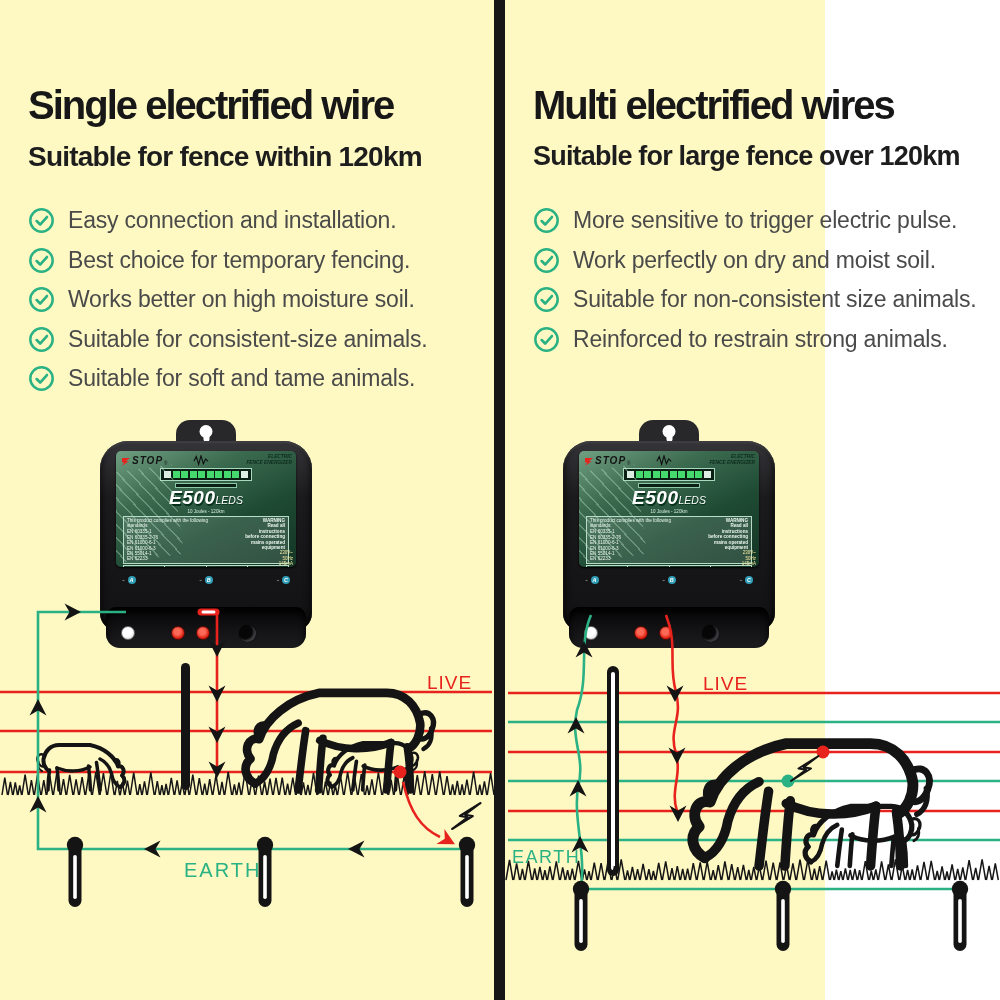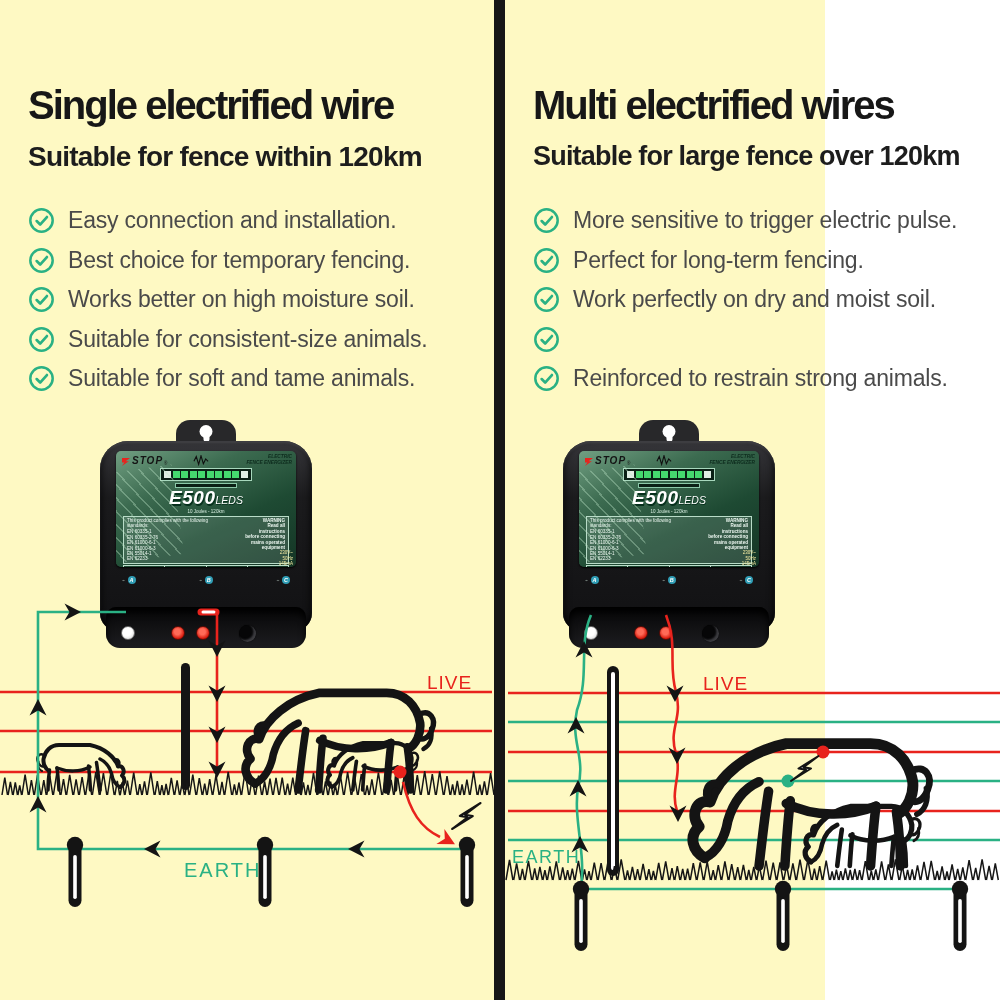--- a/index.html
+++ b/index.html
@@ -187,38 +187,30 @@
           </span>
         <span class="item-text">More sensitive to trigger electric pulse.</span>
         </li>
       <li class="item">
         <span class="check">
             <svg viewBox="0 0 28 28">
               <circle cx="14" cy="14" r="11.6" fill="none" stroke="var(--green)" stroke-width="2.6"></circle>
               <path d="M9 14.6 L12.6 18.2 L19.6 10.4" fill="none" stroke="var(--green)" stroke-width="2.8" stroke-linecap="round" stroke-linejoin="round"></path>
             </svg>
           </span>
-        <span class="item-text">Perfect for long-term fencing.</span>
-        </li>
-      <li class="item">
-        <span class="check">
-            <svg viewBox="0 0 28 28">
-              <circle cx="14" cy="14" r="11.6" fill="none" stroke="var(--green)" stroke-width="2.6"></circle>
-              <path d="M9 14.6 L12.6 18.2 L19.6 10.4" fill="none" stroke="var(--green)" stroke-width="2.8" stroke-linecap="round" stroke-linejoin="round"></path>
-            </svg>
-          </span>
         <span class="item-text">Work perfectly on dry and moist soil.</span>
         </li>
       <li class="item">
         <span class="check">
             <svg viewBox="0 0 28 28">
               <circle cx="14" cy="14" r="11.6" fill="none" stroke="var(--green)" stroke-width="2.6"></circle>
               <path d="M9 14.6 L12.6 18.2 L19.6 10.4" fill="none" stroke="var(--green)" stroke-width="2.8" stroke-linecap="round" stroke-linejoin="round"></path>
             </svg>
           </span>
+        <span class="item-text">Suitable for non-consistent size animals.</span>
         </li>
       <li class="item">
         <span class="check">
             <svg viewBox="0 0 28 28">
               <circle cx="14" cy="14" r="11.6" fill="none" stroke="var(--green)" stroke-width="2.6"></circle>
               <path d="M9 14.6 L12.6 18.2 L19.6 10.4" fill="none" stroke="var(--green)" stroke-width="2.8" stroke-linecap="round" stroke-linejoin="round"></path>
             </svg>
           </span>
         <span class="item-text">Reinforced to restrain strong animals.</span>
         </li>

